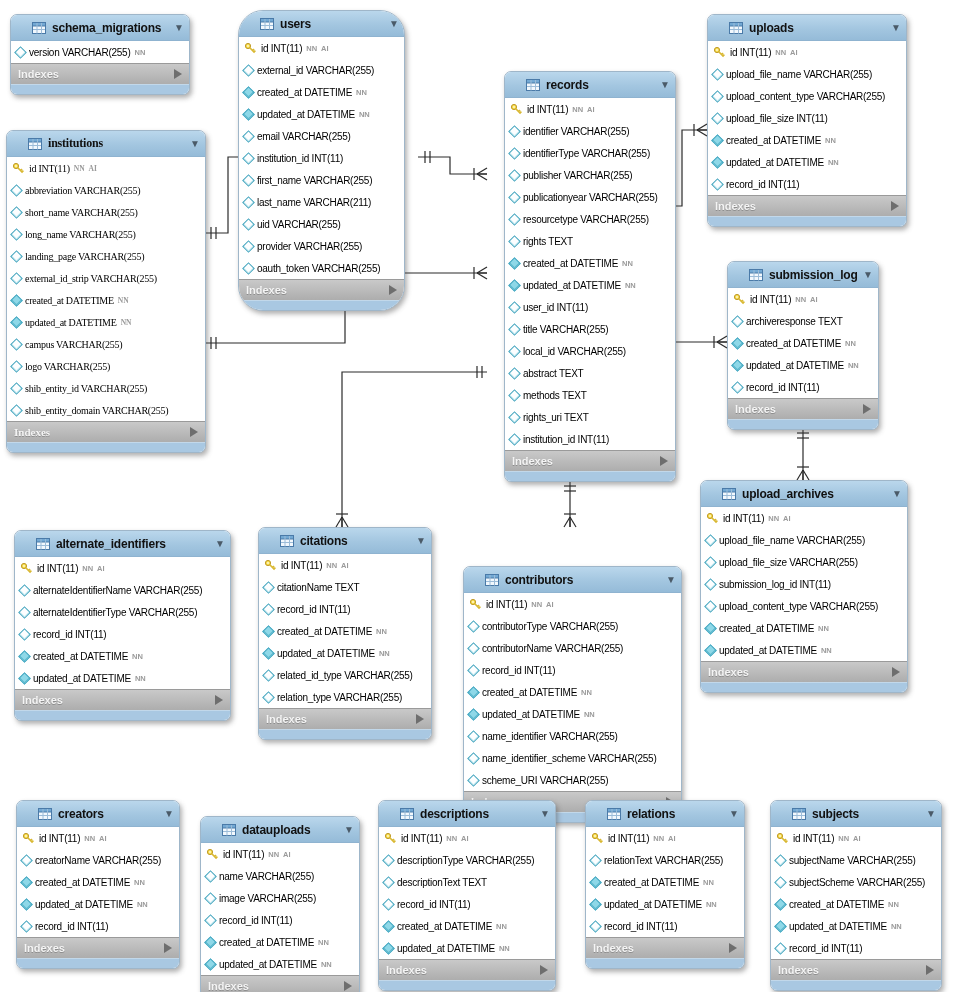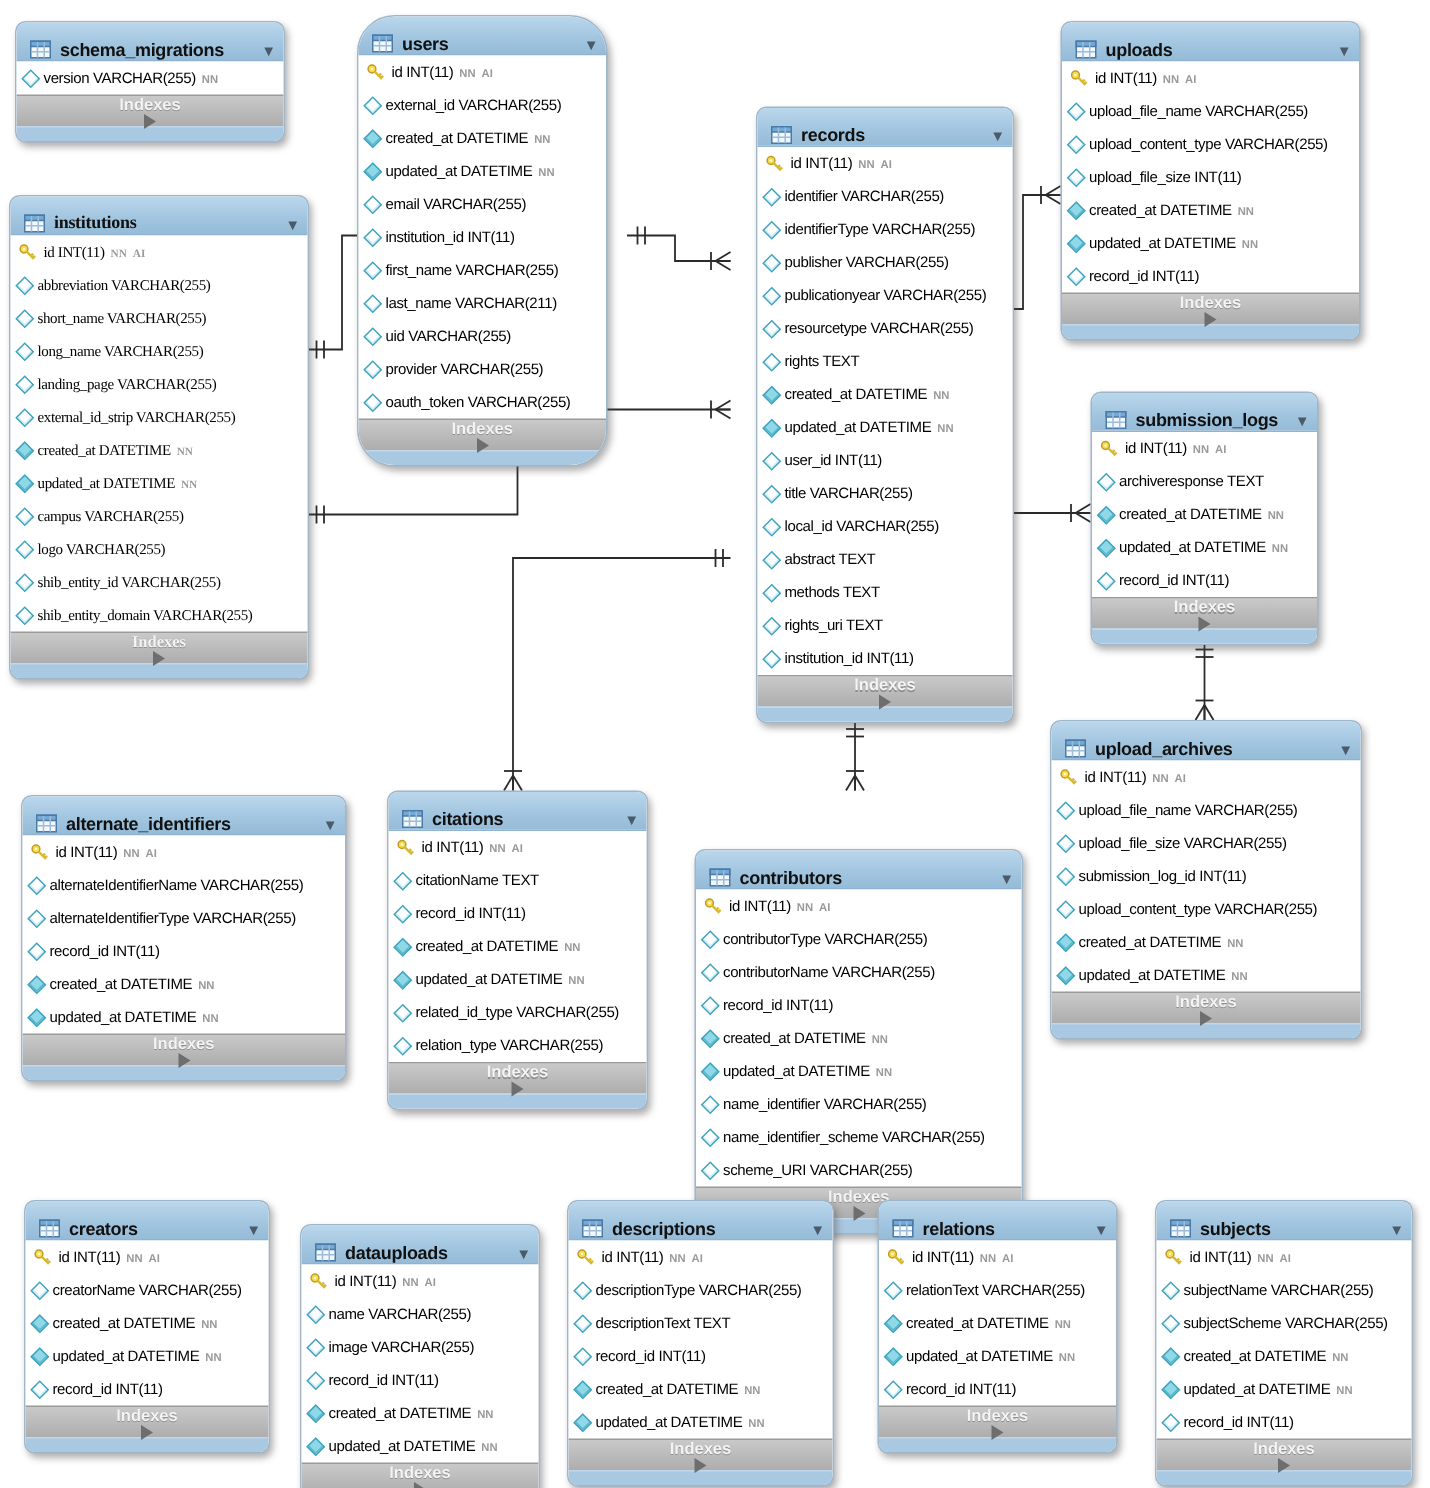--- a/index.html
+++ b/index.html
@@ -1,37 +1,37 @@
 <!DOCTYPE html>
 <html><head>
 <meta charset="utf-8">
 <style>
   html,body{margin:0;padding:0;background:#ffffff;}
   #canvas{position:relative;width:953px;height:992px;background:#ffffff;overflow:hidden;
           font-family:"Liberation Sans", sans-serif;}
   #rel-layer{position:absolute;left:0;top:0;z-index:0;}
   .table-figure{position:absolute;z-index:1;border-radius:7px;background:#fff;
     box-shadow:2px 3px 5px rgba(80,80,80,.45);overflow:hidden;border:1px solid #9fb6c9;}
-  .t-header{height:25px;display:flex;align-items:flex-end;gap:5px;padding:0 5px 0 8px;
+  .t-header{height:25px;display:flex;align-items:center;gap:5px;padding:0 5px 0 20px;
     background:linear-gradient(180deg,#bad7ec 0%,#a3c6e0 55%,#95bbd8 100%);
     border-bottom:1px solid #8fb3d0;}
   .t-title{font-size:12px;font-weight:bold;color:#111;letter-spacing:-0.2px;white-space:nowrap;
     flex:1;overflow:hidden;}
   .t-collapse{color:#4a5a68;font-size:10px;line-height:10px;}
   .t-rows{background:#fff;}
   .f-row{height:22px;display:flex;align-items:center;gap:4px;padding-left:5px;white-space:nowrap;overflow:hidden;}
   .f-text{font-size:10px;color:#000;letter-spacing:-0.25px;}
   .f-tag{font-size:7.5px;color:#9a9a9a;font-weight:bold;letter-spacing:0;}
   .icn{flex:0 0 auto;display:inline-block;}
   .dmd{width:7px;height:7px;transform:rotate(45deg);border:1px solid #3fa3bd;background:#fdfeff;
     box-shadow:inset -1px -1px 0 #cdeef5;}
   .dmd.filled{background:#8ed8e8;box-shadow:inset -1px -1px 0 #5db8cc;}
   .t-indexes{height:20px;display:flex;align-items:center;justify-content:space-between;
     padding:0 7px;background:linear-gradient(180deg,#c9c9c9,#adadad);
-    border-top:1px solid #9a9a9a;flex-direction:column;}
+    border-top:1px solid #9a9a9a;}
   .t-indexes .ix-label{font-size:11px;font-weight:bold;color:#f4f4f4;text-shadow:0 1px 0 #8e8e8e;}
   .ix-arrow{width:0;height:0;border-top:5px solid transparent;border-bottom:5px solid transparent;
     border-left:8px solid #6e6e6e;}
   .t-footer{height:9px;background:#a9c8e2;border-top:1px solid #c2d8ea;}
 </style>
 </head>
 <body>
 
 <div id="canvas">
     <svg id="rel-layer" width="953" height="992">

